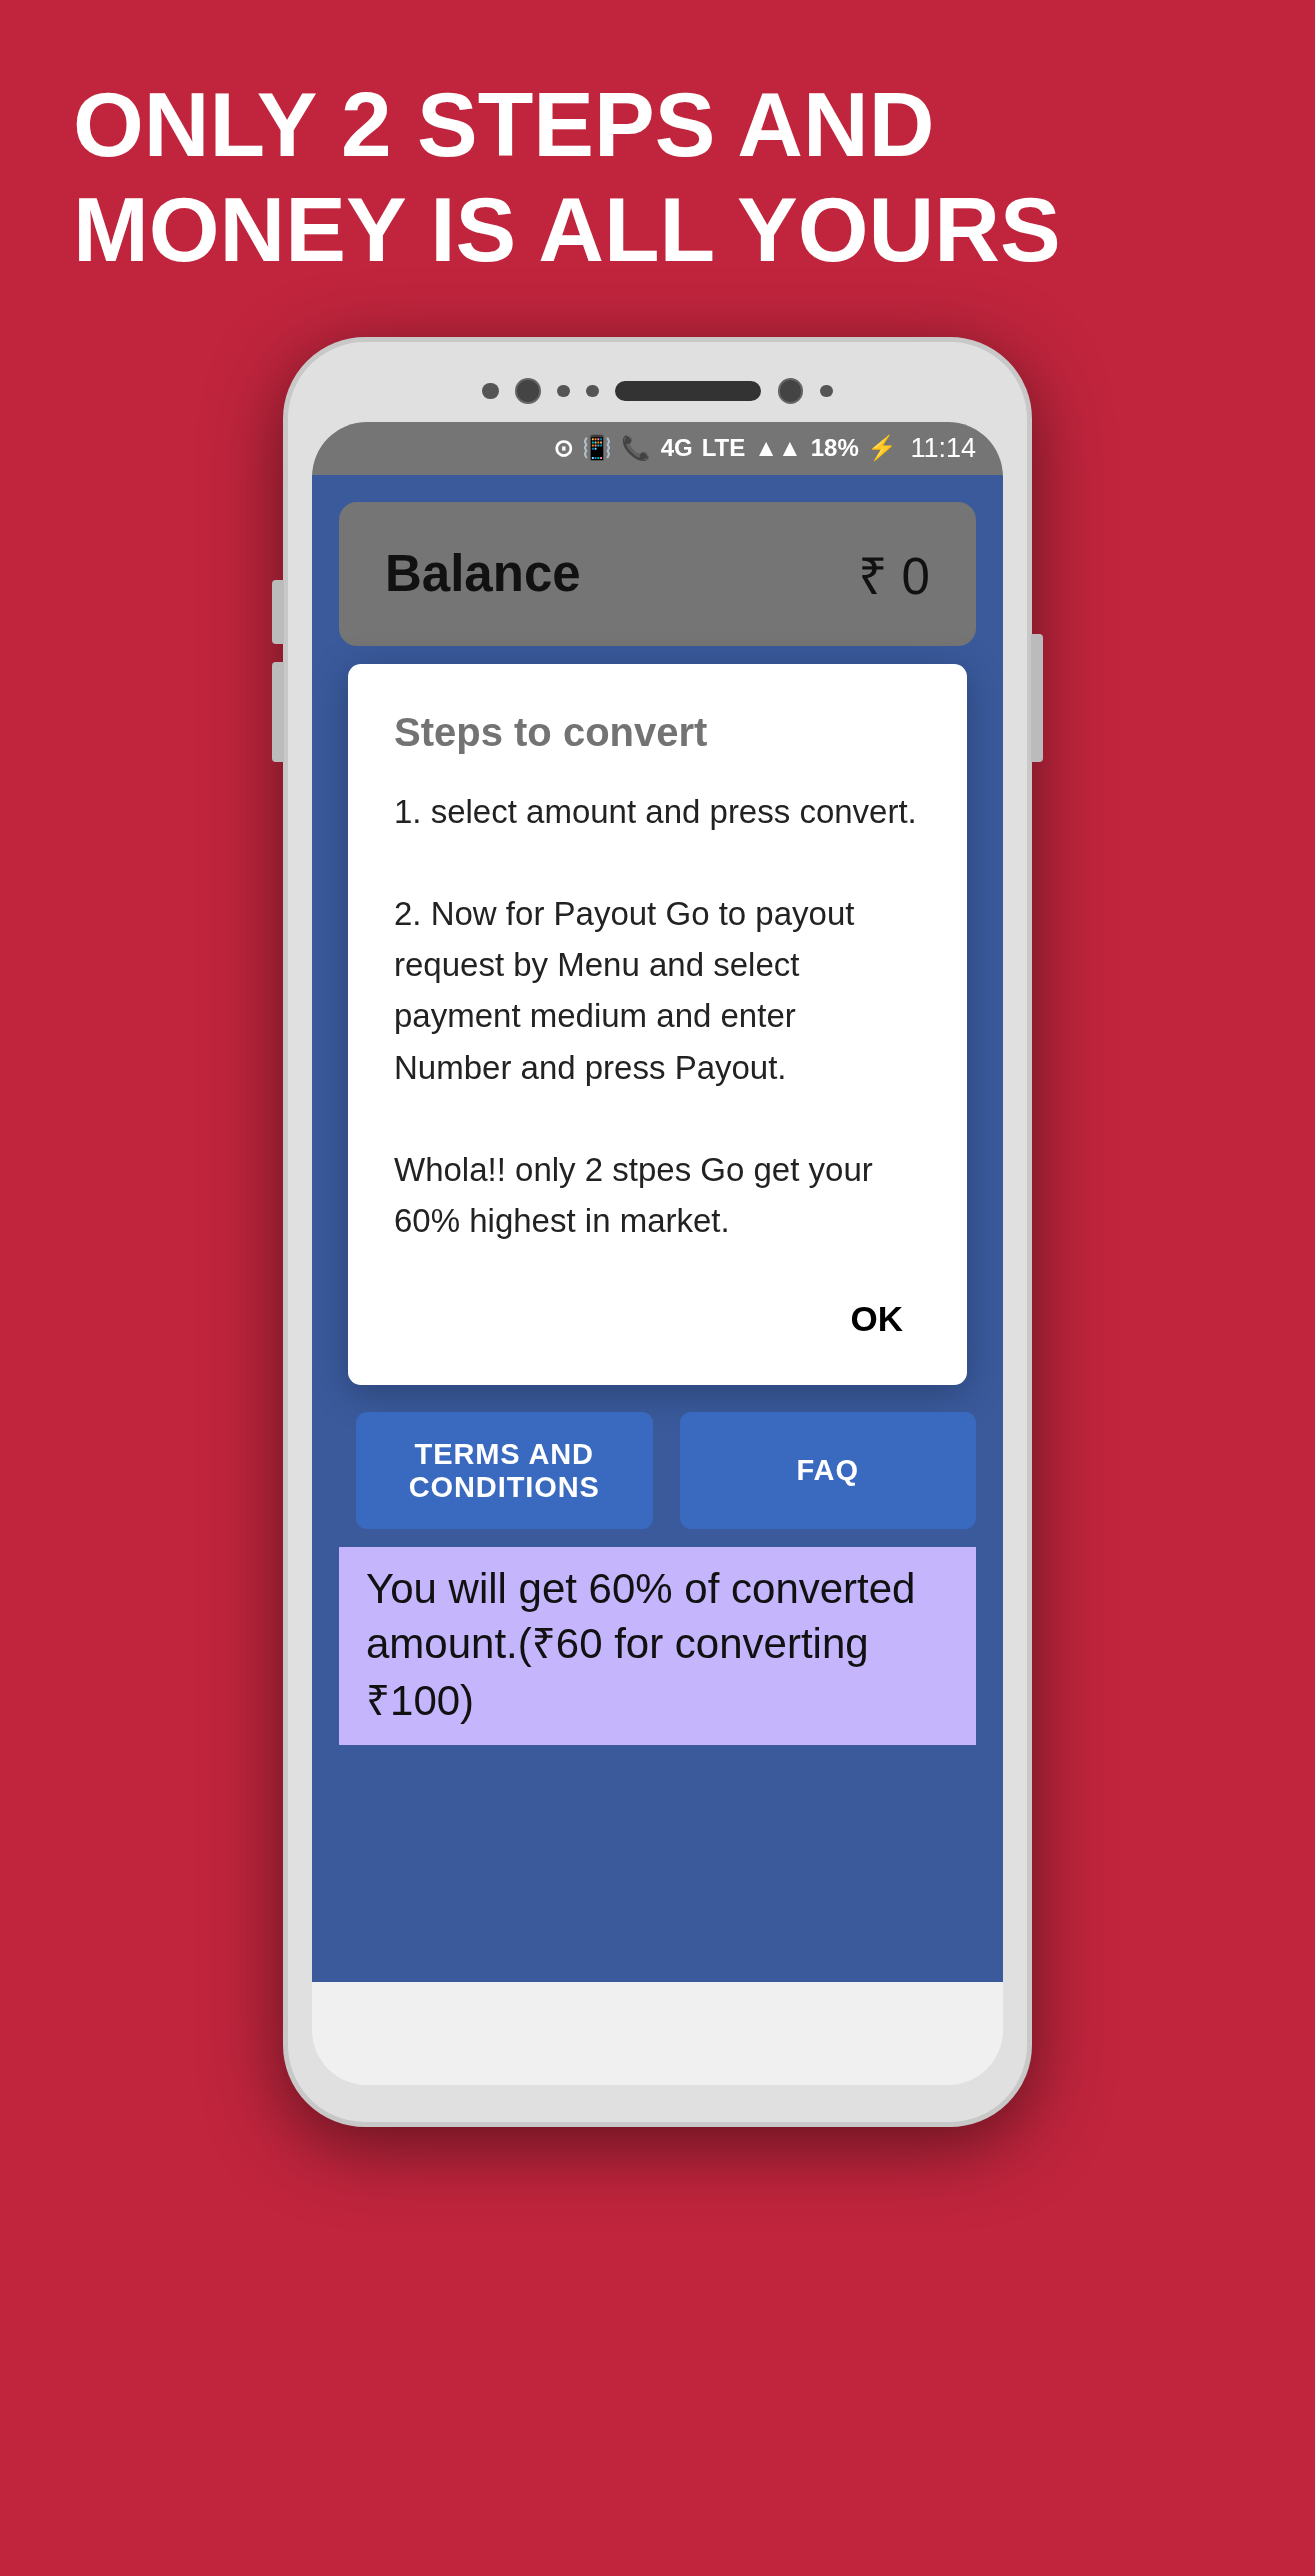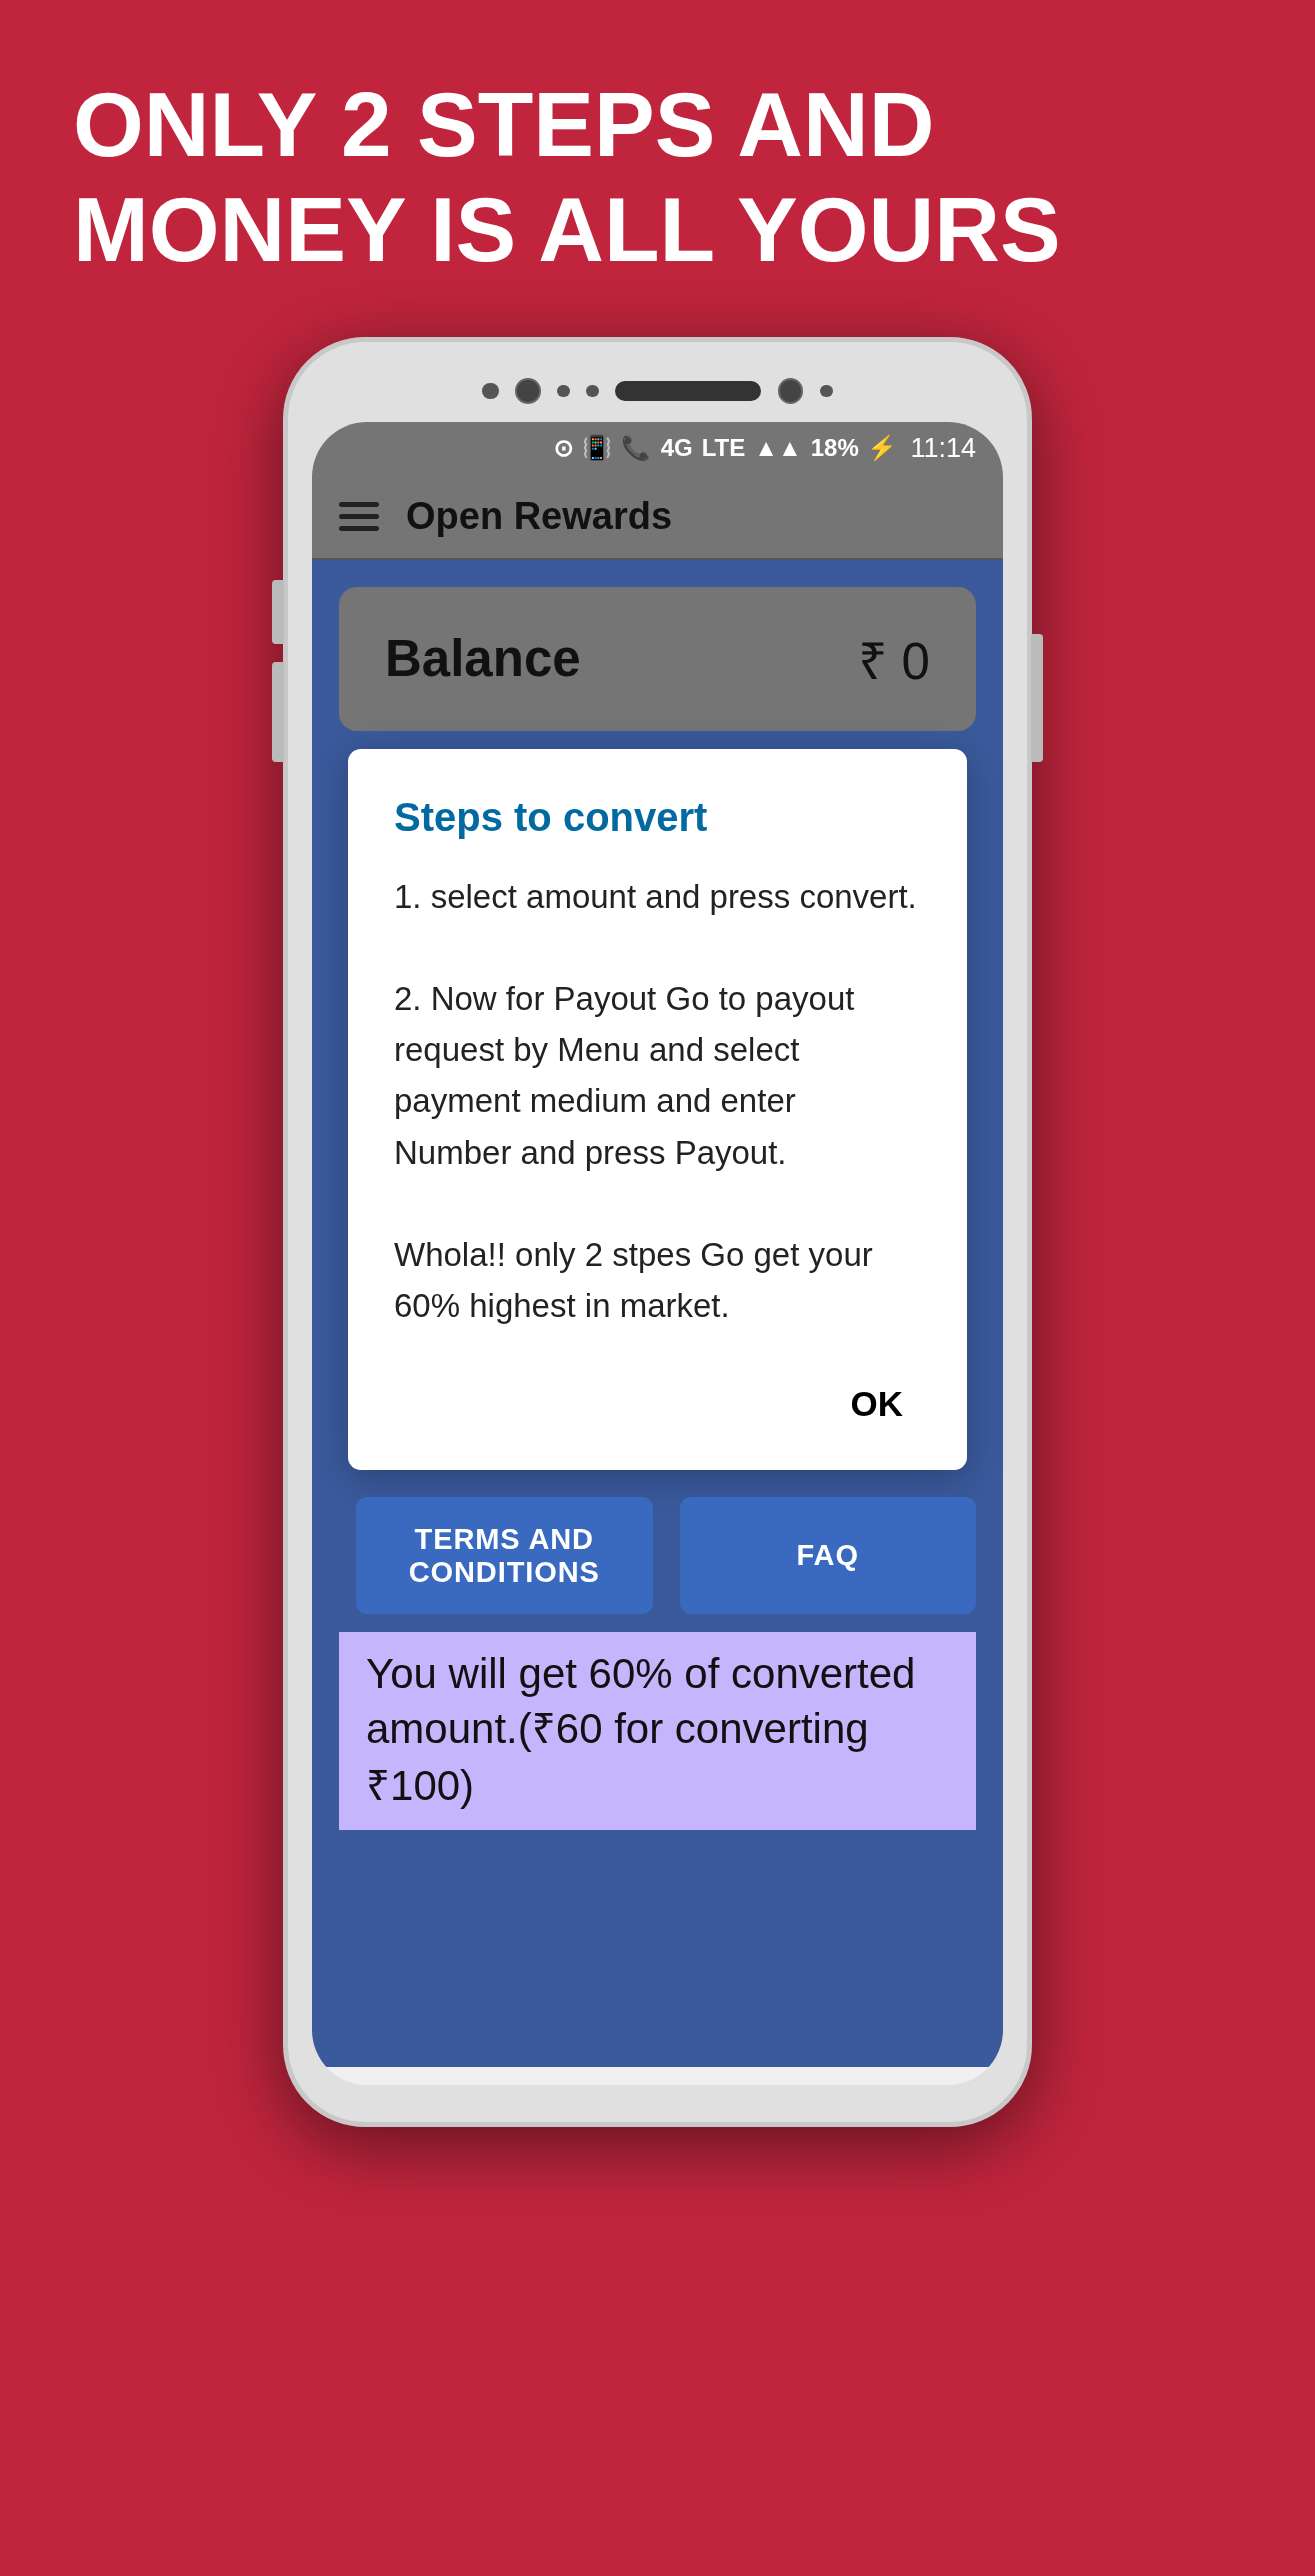--- a/index.html
+++ b/index.html
@@ -220,21 +220,21 @@
       background: white;
       border-radius: 12.8px;
       padding: 46px 46px 37px 46px;
       box-shadow: 0 7.3px 37px rgba(0,0,0,0.25);
       margin: 0 9px;
     }
 
     .dialog-title {
       font-size: 40px;
       font-weight: 700;
-      color: #0369a1;
+      color: #737373;
       margin-bottom: 31px;
     }
 
     .dialog-body {
       font-size: 33px;
       color: #222;
       line-height: 1.55;
       margin-bottom: 44px;
     }
 
@@ -327,28 +327,20 @@
           <span>📞</span>
           <span>4G</span>
           <span>LTE</span>
           <span>▲▲</span>
           <span>18%</span>
           <span>⚡</span>
         </div>
         <span class="time">11:14</span>
       </div>
 
-      <div class="app-bar">
-        <div class="hamburger-icon">
-          <span></span>
-          <span></span>
-          <span></span>
-        </div>
-        <span class="app-title">Open Rewards</span>
-      </div>
 
       <div class="app-content">
 
         <div class="balance-card">
           <span class="balance-label">Balance</span>
           <span class="balance-amount">₹ 0</span>
         </div>
 
         <div class="dialog-overlay">
           <div class="dialog-title">Steps to convert</div>

